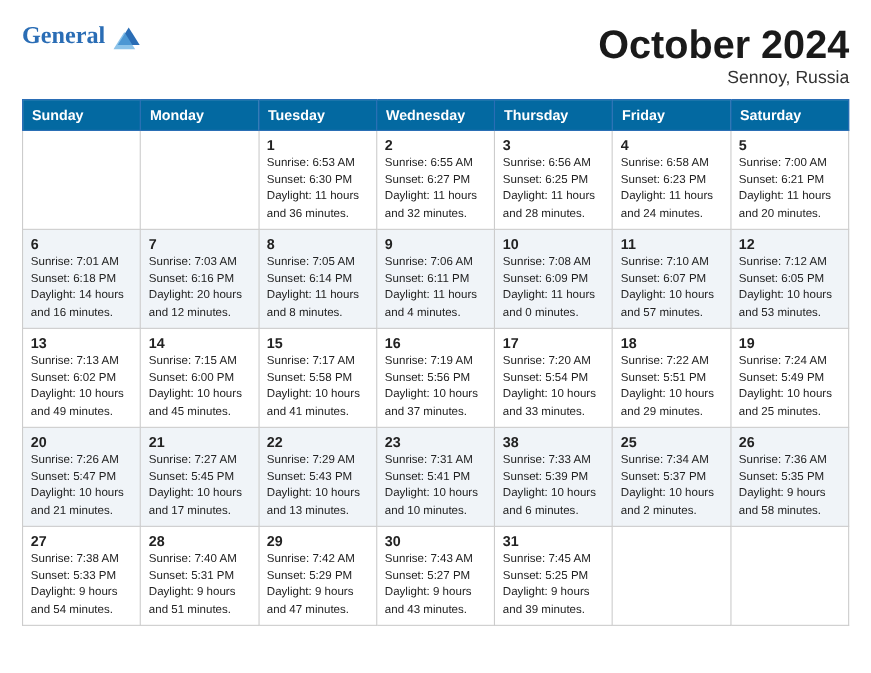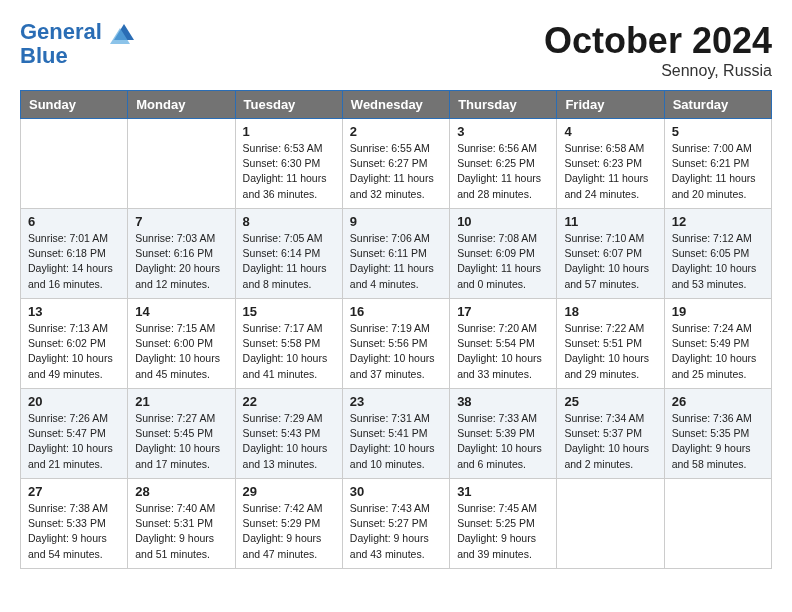--- a/index.html
+++ b/index.html
@@ -12,41 +12,42 @@
     }
     .header {
       display: flex;
       justify-content: space-between;
       align-items: flex-start;
       margin-bottom: 10px;
     }
     .logo {
       display: flex;
       align-items: flex-end;
+      font-family: Liberation Serif, serif;
     }
     .title-block {
       text-align: right;
     }
     .month-title {
       font-size: 36px;
       font-weight: bold;
       color: #1a1a1a;
       text-align: right;
     }
     .location {
       font-size: 16px;
       color: #333;
     }
     table {
       width: 100%;
       border-collapse: collapse;
       table-layout: fixed;
     }
     th {
-      background-color: #737373;
+      background-color: #0369a1;
       color: #fff;
       text-align: left;
       padding: 6px 8px;
       font-size: 13px;
       font-weight: bold;
       border: 1px solid #2a6db5;
     }
     td {
       border: 1px solid #ccc;
       padding: 5px 7px;
@@ -86,21 +87,20 @@
       <div style="display:flex; align-items:center;">
         <div style="font-size:22px; font-weight:bold; line-height:1.1;">
           <span style="color:#2a6db5;">General</span>
           <svg style="display:inline-block; vertical-align:middle; margin-left:2px;" width="28" height="22" viewBox="0 0 28 22">
             <polygon points="4,18 14,2 24,18" fill="#2a6db5"></polygon>
             <polygon points="0,22 10,6 20,22" fill="#5baae0" opacity="0.7"></polygon>
           </svg>
         </div>
         <div></div>
       </div>
-      <div style="font-size:22px; font-weight:bold; color:#2a6db5; line-height:1.1;">Blue</div>
     </div>
   </div>
   <div class="title-block">
     <div class="month-title">October 2024</div>
     <div class="location">Sennoy, Russia</div>
   </div>
 </div>
 
 <table>
   <thead>

